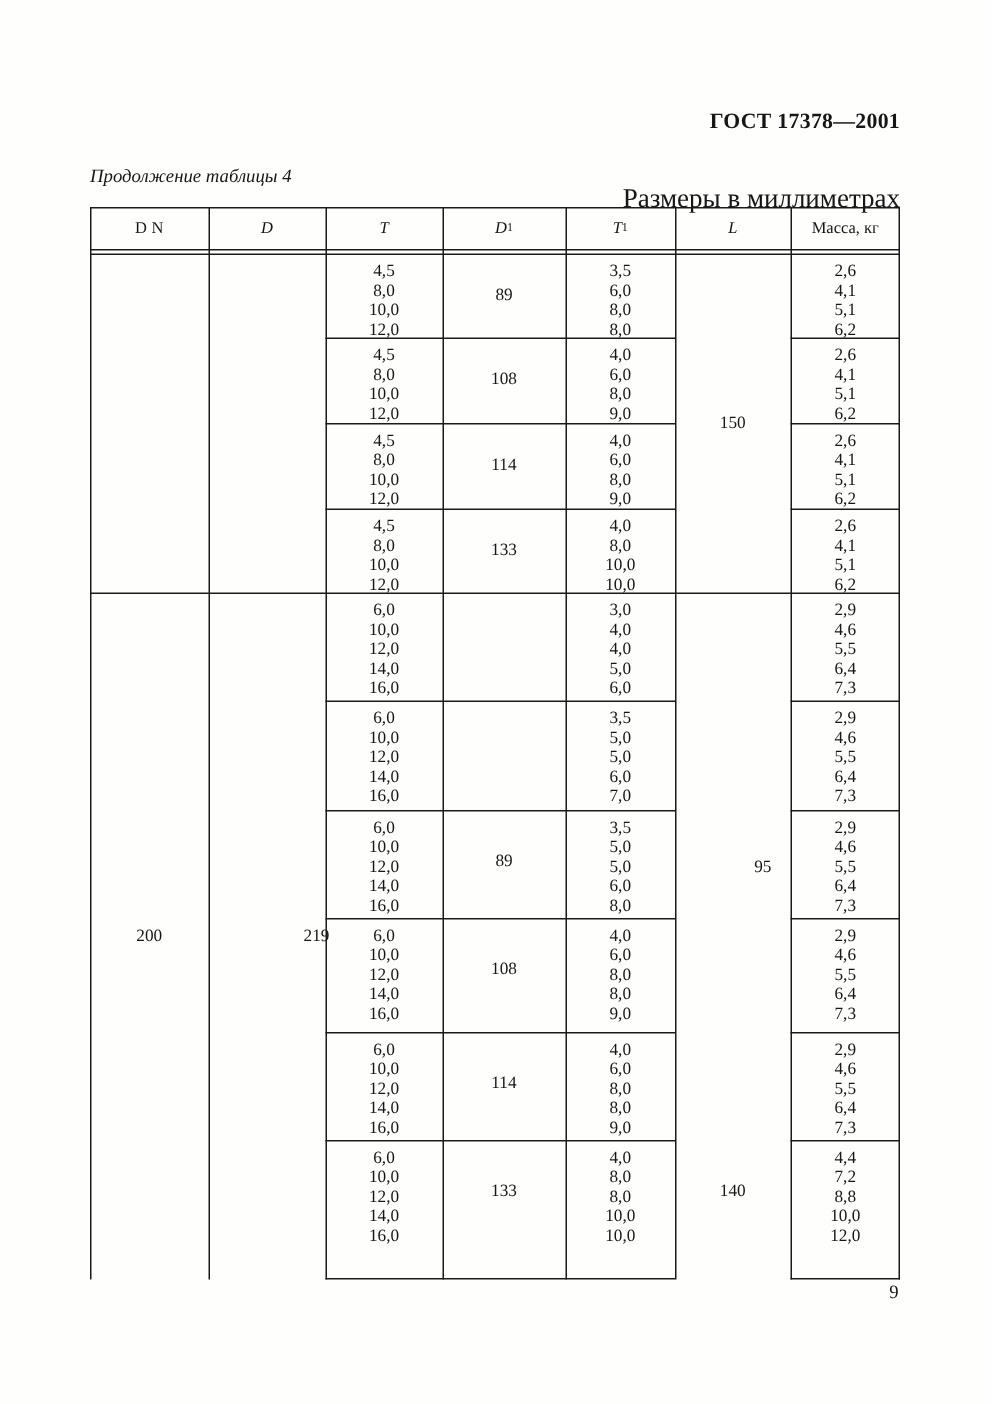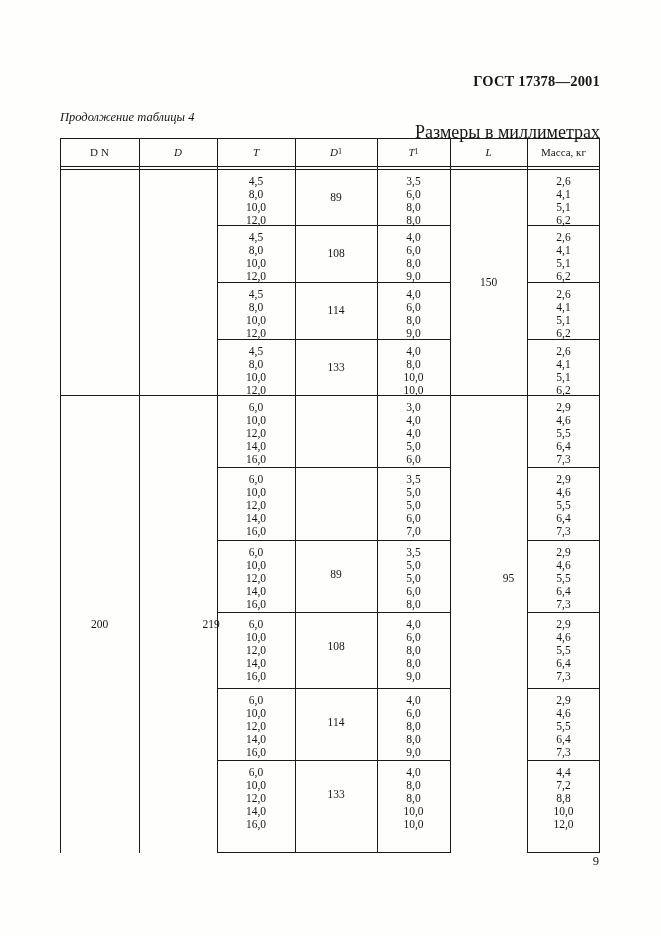--- a/index.html
+++ b/index.html
@@ -155,20 +155,21 @@
       </div>
       <div class="stack" style="left: 467px; top: 201px; width: 73px;">
         <div>2,6</div>
         <div>4,1</div>
         <div>5,1</div>
         <div>6,2</div>
       </div>
       <div class="cell" style="left: 0px; top: 257px; width: 79px; height: 458px;">200</div>
       <div class="cell" style="left: 79px; top: 257px; width: 78px; height: 458px; margin-left: 33px;">219</div>
       <div class="cell" style="left: 390px; top: 257px; width: 77px; height: 365px; padding-left: 20px;">95</div>
+      <div class="cell" style="left: 390px; top: 622px; width: 77px; height: 68px;">140</div>
       <div class="stack" style="left: 157px; top: 257px; width: 78px;">
         <div>6,0</div>
         <div>10,0</div>
         <div>12,0</div>
         <div>14,0</div>
         <div>16,0</div>
       </div>
       <div class="stack" style="left: 317px; top: 257px; width: 73px;">
         <div>3,0</div>
         <div>4,0</div>

